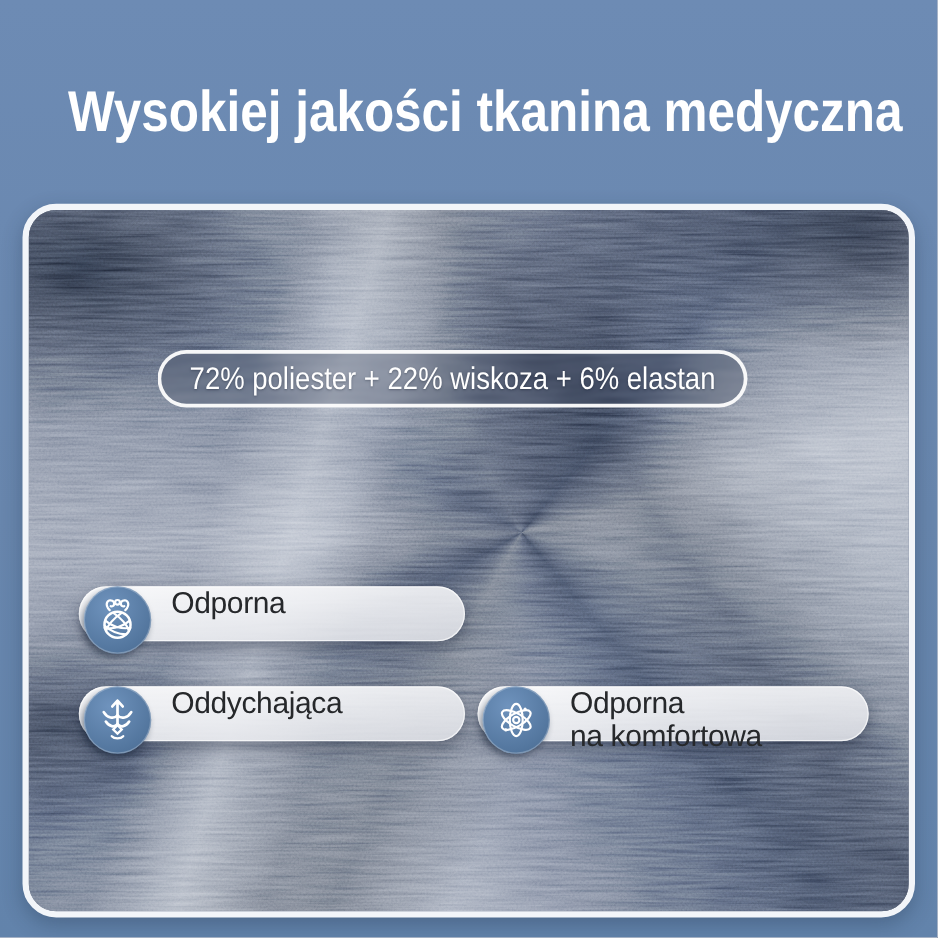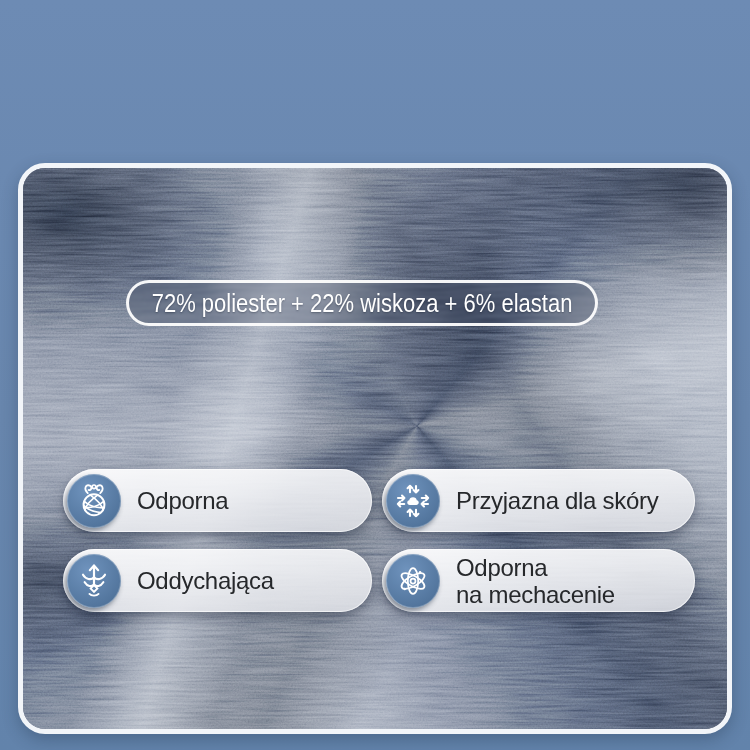--- a/index.html
+++ b/index.html
@@ -62,24 +62,24 @@
     backdrop-filter:blur(1.5px);
     display:flex;align-items:center;justify-content:center;
     color:#ffffff;font-size:25px;white-space:nowrap;z-index:3;
     text-shadow:0 1px 2px rgba(10,18,32,.35);
     margin-top:22px;
   }
   .badge .squeeze{transform:scaleX(.88);}
 
   
   .pill{
-    position:absolute;height:63px;border-radius:32px;z-index:3;
+    position:absolute;height:44px;border-radius:32px;z-index:3;
     background:linear-gradient(172deg, rgba(252,252,253,.97) 0%, rgba(241,242,245,.93) 45%, rgba(221,223,229,.88) 100%);
     box-shadow:0 5px 12px rgba(20,30,50,.38), inset 0 0 0 1px rgba(255,255,255,.65);
-    display:flex;align-items:center;
+    display:flex;
   }
   .p1{left:63px;top:469px;width:309px;}
   .p2{left:382px;top:469px;width:313px;}
   .p3{left:63px;top:549px;width:309px;}
   .p4{left:382px;top:549px;width:313px;}
   .icon-circle{
     flex:0 0 auto;width:54px;height:54px;margin-left:4px;border-radius:50%;
     background:radial-gradient(circle at 38% 30%, #6f93bd 0%, #54779f 68%, #47688e 100%);
     box-shadow:-2px 3px 5px rgba(16,28,48,.45), inset 0 0 0 1px rgba(255,255,255,.25);
     display:flex;align-items:center;justify-content:center;
@@ -89,20 +89,21 @@
     margin-left:16px;color:#26282b;font-size:24px;line-height:27px;
     letter-spacing:-0.3px;white-space:nowrap;
   }
   .pill-text span{display:block;}
 </style>
 </head>
 <body>
 
 <div class="canvas">
 
+  <h1 class="title"><span class="squeeze">Wysokiej jakości tkanina medyczna</span></h1>
 
 
   <div class="photo-card">
     <div class="fabric"></div>
     <svg class="grain streaks" aria-hidden="true">
       <defs>
         <filter id="fWeave" x="0" y="0" width="100%" height="100%">
           <feTurbulence type="fractalNoise" baseFrequency="0.018 0.42" numOctaves="2" seed="11" stitchTiles="stitch"></feTurbulence>
           <feColorMatrix type="saturate" values="0"></feColorMatrix>
           <feComponentTransfer>
@@ -142,38 +143,20 @@
         <path d="M16.5 14.5 C11 9 14.5 3.5 19 5.5 C22.5 7 20.5 12 17.5 10.8" stroke-width="2.2"></path>
         <path d="M31.5 14.5 C37 9 33.5 3.5 29 5.5 C25.5 7 27.5 12 30.5 10.8" stroke-width="2.2"></path>
         <circle cx="24" cy="7" r="2.2" stroke-width="2"></circle>
       </svg>
     </div>
     <div class="pill-text">
       <span>Odporna</span>
     </div>
   </div>
 
-  <div class="pill p2">
-    <div class="icon-circle">
-      <svg viewBox="0 0 48 48" fill="none" stroke="#ffffff" stroke-width="2.5" stroke-linecap="round" stroke-linejoin="round">
-        <g id="pairUp">
-          <path d="M20.4 13.5 V5.8 M20.4 5.8 L17.5 8.7 M20.4 5.8 L23.3 8.7"></path>
-          <path d="M27.6 6 V13.7 M27.6 13.7 L24.7 10.8 M27.6 13.7 L30.5 10.8"></path>
-        </g>
-        <use href="#pairUp" transform="rotate(90 24 24)"></use>
-        <use href="#pairUp" transform="rotate(180 24 24)"></use>
-        <use href="#pairUp" transform="rotate(270 24 24)"></use>
-        <path d="M24 19.6 c2.5 0 4.3 1.6 4.5 3.6 c1.4 .3 2.4 1.4 2.4 2.7 c0 1.6 -1.4 2.8 -3 2.8 h-7.8 c-1.6 0 -3 -1.2 -3 -2.8 c0 -1.3 1 -2.4 2.4 -2.7 c.2 -2 2 -3.6 4.5 -3.6 z" fill="#ffffff" stroke="none"></path>
-      </svg>
-    </div>
-    <div class="pill-text">
-      <span>Przyjazna dla skóry</span>
-      <span></span>
-    </div>
-  </div>
 
   <div class="pill p3">
     <div class="icon-circle">
       <svg viewBox="0 0 48 48" fill="none" stroke="#ffffff" stroke-width="2.6" stroke-linecap="round">
         <path d="M24 5.5 L19 11 M24 5.5 L29 11 M24 5.5 V28.5"></path>
         <path d="M10.8 16.5 C14 22 20.5 23.5 24 19.5"></path>
         <path d="M37.2 16.5 C34 22 27.5 23.5 24 19.5"></path>
         <path d="M12.8 25.5 C16 30.5 21 31.5 24 28"></path>
         <path d="M35.2 25.5 C32 30.5 27 31.5 24 28"></path>
         <rect x="21.1" y="30.1" width="5.8" height="5.8" transform="rotate(45 24 33)" stroke-width="2.2"></rect>
@@ -192,17 +175,17 @@
         <ellipse cx="24" cy="24" rx="15.5" ry="6.2" transform="rotate(-30 24 24)"></ellipse>
         <ellipse cx="24" cy="24" rx="15.5" ry="6.2" transform="rotate(30 24 24)"></ellipse>
         <ellipse cx="24" cy="24" rx="15.5" ry="6.2" transform="rotate(90 24 24)"></ellipse>
         <circle cx="24" cy="24" r="3"></circle>
         <circle cx="32.5" cy="13.5" r="1.5" fill="#ffffff" stroke="none"></circle>
         <circle cx="14" cy="33.5" r="1.5" fill="#ffffff" stroke="none"></circle>
       </svg>
     </div>
     <div class="pill-text">
       <span>Odporna</span>
-      <span>na mechacenie</span>
+      <span>na komfortowa</span>
     </div>
   </div>
 
 </div>
 
 </body></html>

